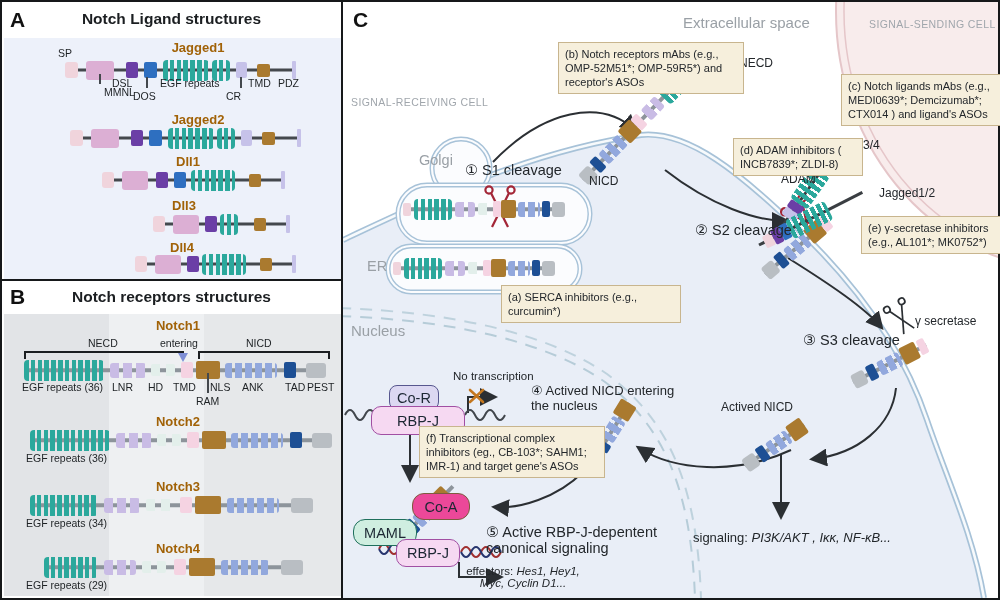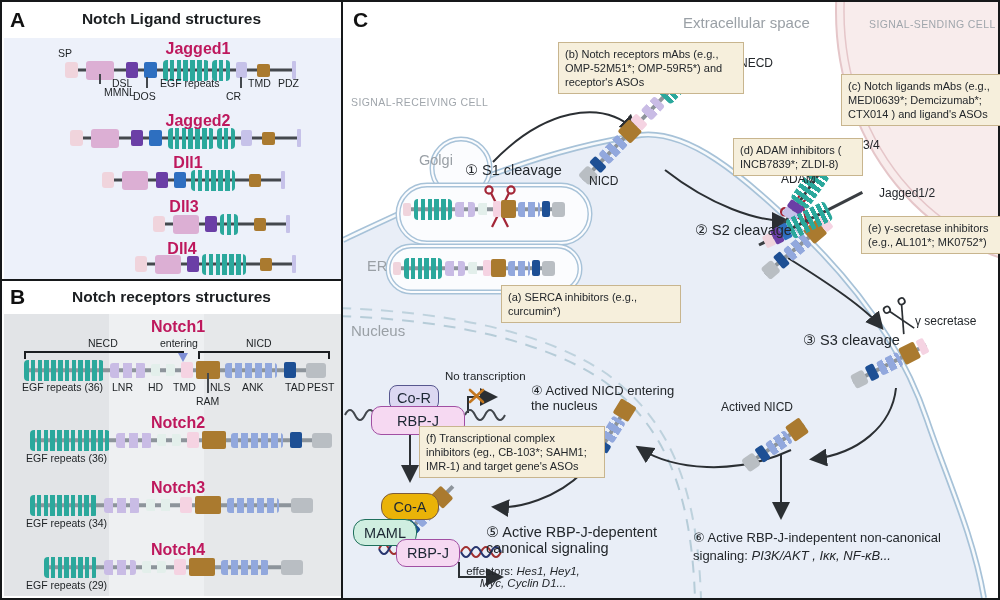--- a/index.html
+++ b/index.html
@@ -6,21 +6,21 @@
   #root{position:relative;width:1000px;height:600px;background:#fff;overflow:hidden;}
   .pframe{position:absolute;border:2px solid #16181a;box-sizing:border-box;background:#fff;}
   #frameA{left:0;top:0;width:343px;height:281px;}
   #frameB{left:0;top:279px;width:343px;height:321px;}
   #panelC{left:341px;top:0;width:659px;height:600px;}
   .panel-letter{position:absolute;font-size:21px;font-weight:bold;color:#111;z-index:6;}
   .panel-title{position:absolute;left:0;right:0;text-align:center;font-size:15.5px;font-weight:bold;color:#1b1e21;z-index:6;}
   #bgA{position:absolute;left:2px;top:36px;width:339px;height:242px;background:#edf1fa;}
   #bgB{position:absolute;left:2px;top:312px;width:339px;height:281px;
        background:linear-gradient(90deg,#e2e4e7 0 105px,#eef0f2 105px 200px,#e6e8ea 200px 100%);}
-  .lig-name{position:absolute;transform:translateX(-50%);font-size:16px;font-weight:bold;color:#be185d;white-space:nowrap;z-index:5;}
+  .lig-name{position:absolute;transform:translateX(-50%);font-size:13px;font-weight:bold;color:#a16207;white-space:nowrap;z-index:5;}
   .ann{position:absolute;font-size:10.5px;color:#1d2124;white-space:nowrap;z-index:5;}
   .tick{position:absolute;width:1.5px;background:#44484d;z-index:5;}
   .bracket{position:absolute;height:6px;border-top:2px solid #1b1e21;border-left:2px solid #1b1e21;border-right:2px solid #1b1e21;z-index:5;}
   .cleave-tri{position:absolute;width:0;height:0;border-left:5px solid transparent;border-right:5px solid transparent;border-top:9px solid #7f8fd6;z-index:5;}
   
   .mol{position:absolute;display:flex;align-items:center;height:22px;z-index:2;}
   .mol::before{content:"";position:absolute;left:0;right:0;top:50%;transform:translateY(-50%);height:3px;background:#44484d;z-index:1;}
   .mol.gray::before{height:3.5px;background:#8d949b;}
   .mol.dark::before{height:3px;background:#3a3e42;}
   .seg{flex:none;position:relative;z-index:2;}
@@ -50,21 +50,21 @@
   .gray14{font-size:14.5px;color:#9aa0a6;}
   .gray11{font-size:10.5px;color:#a0a6ac;letter-spacing:0.4px;}
   .dark14{font-size:14.5px;color:#23272b;}
   .dark13{font-size:13px;color:#23272b;}
   .dark12{font-size:12px;color:#23272b;}
   .dark11{font-size:11.5px;color:#23272b;}
   .inh-box{position:absolute;background:#f6efdc;border:1.5px solid #c8b58e;color:#23272b;font-size:11px;line-height:1.28;padding:4px 6px;z-index:4;}
   .cplx{position:absolute;display:flex;align-items:center;justify-content:center;font-size:14.5px;color:#1c2733;z-index:3;font-weight:500;box-sizing:border-box;}
   .cor{background:#dcd8f2;border:1.7px solid #57578f;border-radius:8px;}
   .rbpj{background:#f6d9f2;border:1.7px solid #a14fa3;border-radius:10px;}
-  .coa{background:#eab308;border:1.7px solid #7d5c3e;border-radius:12px;}
+  .coa{background:#ec4899;border:1.7px solid #7d5c3e;border-radius:12px;margin-left:31px;}
   .maml{background:#cfeee0;border:1.7px solid #1f6f5c;border-radius:12px;}
   i{font-style:italic;}
 </style>
 </head>
 <body>
 
 <div id="root">
 
   <div id="frameA" class="pframe">
     <div id="bgA"></div>
@@ -350,21 +350,21 @@
         <div class="c-text dark14" style="left: 122px; top: 160px;">① S1 cleavage</div>
         <div class="c-text dark12" style="left: 246px; top: 172px;">NICD</div>
         <div class="c-text dark12" style="left: 396px; top: 54px;">NECD</div>
         <div class="c-text dark12" style="left: 438px; top: 170px;">ADAM</div>
         <div class="c-text dark12" style="left: 496px; top: 136px;">Dll1/3/4</div>
         <div class="c-text dark12" style="left: 536px; top: 184px;">Jagged1/2</div>
         <div class="c-text dark14" style="left: 352px; top: 220px;">② S2 cleavage</div>
         <div class="c-text dark14" style="left: 460px; top: 330px;">③ S3 cleavage</div>
         <div class="c-text dark12" style="left: 572px; top: 312px;">γ secretase</div>
         <div class="c-text gray15" style="left: 8px; top: 320px;">Nucleus</div>
-        <div class="c-text dark11" style="left: 102px; top: 368px;">No transcription</div>
+        <div class="c-text dark11" style="left: 110px; top: 368px;">No transcription</div>
         <div class="c-text dark13 pre" style="left: 188px; top: 381px;">④ Actived NICD entering
 the nucleus</div>
         <div class="c-text dark12" style="left: 378px; top: 398px;">Actived NICD</div>
         <div class="c-text dark14 pre" style="left: 143px; top: 522px;">⑤  Active RBP-J-depentent
 canonical signaling</div>
         <div class="inh-box" style="left: 215px; top: 40px; width: 172px;">(b)  Notch receptors mAbs (e.g., OMP-52M51*; OMP-59R5*) and receptor's ASOs</div>
         <div class="inh-box" style="left: 498px; top: 72px; width: 148px;">(c)  Notch ligands mAbs (e.g., MEDI0639*; Demcizumab*; CTX014 ) and ligand's ASOs</div>
         <div class="inh-box" style="left: 390px; top: 136px; width: 116px;">(d) ADAM inhibitors ( INCB7839*; ZLDI-8)</div>
         <div class="inh-box" style="left: 518px; top: 214px; width: 130px;">(e) γ-secretase inhibitors (e.g., AL101*; MK0752*)</div>
         <div class="inh-box" style="left: 158px; top: 283px; width: 166px;">(a) SERCA inhibitors (e.g., curcumin*)</div>
@@ -489,17 +489,16 @@
           <div class="seg seg-lnD" style="width: 38px;"></div>
         </div>
       </div>
 
     <div class="c-text dark11 center" style="left:95px;top:563px;width:170px;white-space:normal;">
       <span>effectors: </span><i>Hes1,  Hey1,</i><br>
       <i>Myc,  Cyclin D1...</i>
     </div>
 
     <div class="c-text dark13" style="left:350px;top:527px;line-height:1.35;">
-      <div><span>⑥ Active RBP-J-indepentent non-canonical</span></div>
       <div><span>signaling: </span><i>PI3K/AKT ,  Iκκ,  NF-κB...</i></div>
     </div>
   </div>
 </div>
 
 </body></html>

